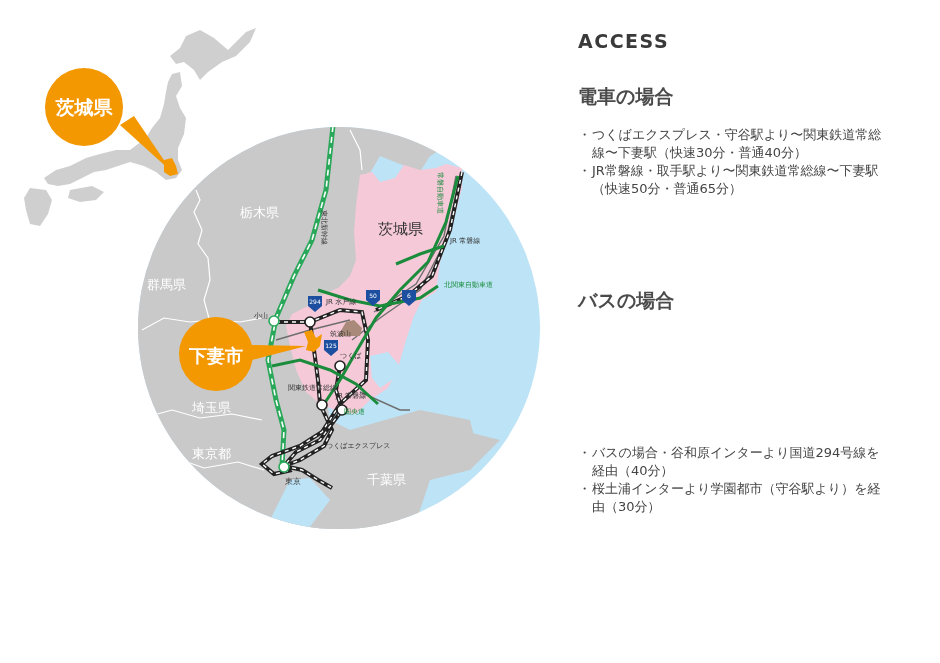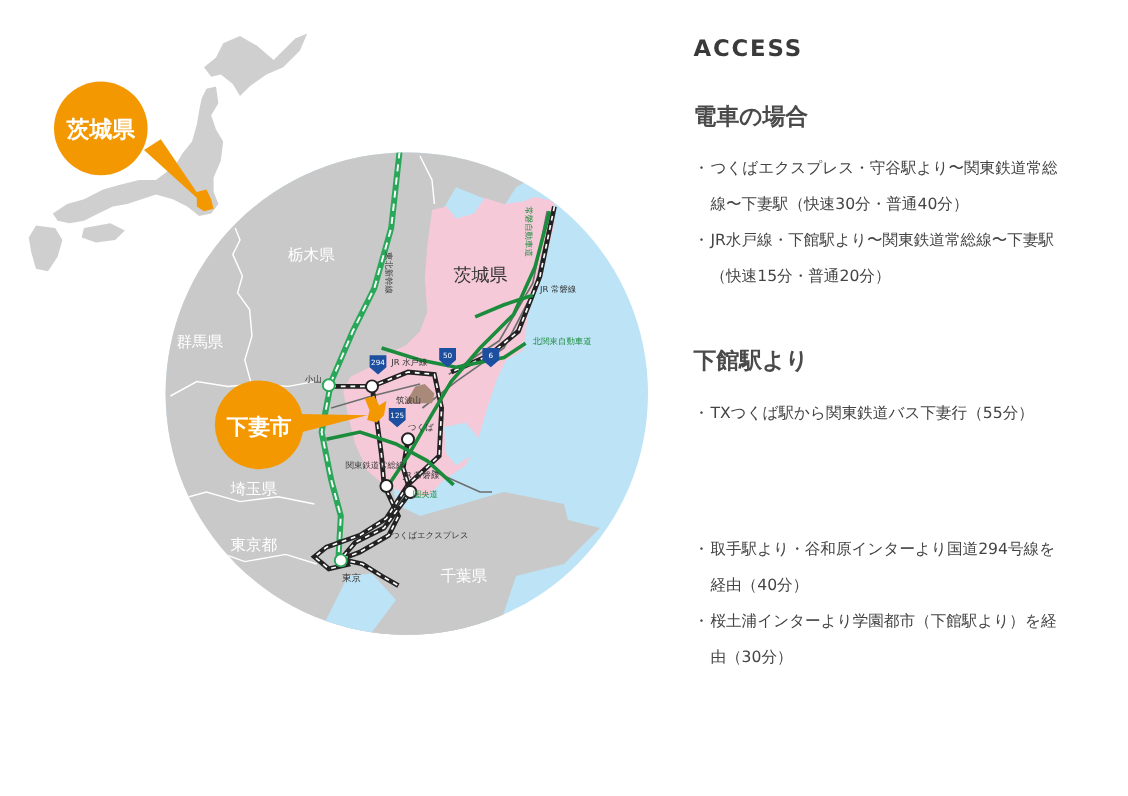--- a/index.html
+++ b/index.html
@@ -5,21 +5,21 @@
   * { box-sizing: border-box; margin: 0; padding: 0; }
   html, body { width: 940px; height: 663px; background: #ffffff; overflow: hidden; }
   body { font-family: "DejaVu Sans", "Liberation Sans", sans-serif; color: #3a3a3a; position: relative; }
 
   .map-wrap { position: absolute; left: 0; top: 0; width: 560px; height: 663px; }
   .map-wrap svg { position: absolute; left: 0; top: 0; }
 
   .access { position: absolute; left: 578px; top: 30px; width: 320px; }
   .access h1 { font-family: "DejaVu Sans", sans-serif; font-size: 19px; font-weight: bold; letter-spacing: 1.5px; color: #3a3a3a; }
   .section-title { font-size: 19px; font-weight: bold; color: #4a4a4a; margin-bottom: 16px; }
-  .item { font-size: 13px; line-height: 30px; color: #444; padding-left: 14px; text-indent: -14px; }
+  .item { font-size: 13px; line-height: 18px; color: #444; padding-left: 14px; text-indent: -14px; }
   .item::before { content: "・"; display: inline-block; width: 14px; text-indent: 0; }
   .sec-train { position: absolute; top: 54px; left: 0; width: 310px; }
   .sec-bus { position: absolute; top: 258px; left: 0; width: 310px; }
   .sec-bus .item + .item { margin-top: 24px; }
   .sec-car { position: absolute; top: 414px; left: 0; width: 310px; }
 </style>
 </head>
 <body>
 
 <div class="map-wrap">
@@ -153,25 +153,24 @@
     </g>
   </svg>
 </div>
 
 <div class="access">
   <h1>ACCESS</h1>
 
   <div class="sec-train">
     <div class="section-title">電車の場合</div>
     <div class="item">つくばエクスプレス・守谷駅より〜関東鉄道常総線〜下妻駅（快速30分・普通40分）</div>
-    <div class="item">JR水戸線・下館駅より〜関東鉄道常総線〜下妻駅（快速15分・普通20分）</div>
+    <div class="item">JR常磐線・取手駅より〜関東鉄道常総線〜下妻駅（快速50分・普通65分）</div>
   </div>
 
   <div class="sec-bus">
-    <div class="section-title">下館駅より</div>
-    <div class="item">TXつくば駅から関東鉄道バス下妻行（55分）</div>
+    <div class="section-title">バスの場合</div>
   </div>
 
   <div class="sec-car">
-    <div class="item">取手駅より・谷和原インターより国道294号線を経由（40分）</div>
-    <div class="item">桜土浦インターより学園都市（下館駅より）を経由（30分）</div>
+    <div class="item">バスの場合・谷和原インターより国道294号線を経由（40分）</div>
+    <div class="item">桜土浦インターより学園都市（守谷駅より）を経由（30分）</div>
   </div>
 </div>
 
 </body></html>

